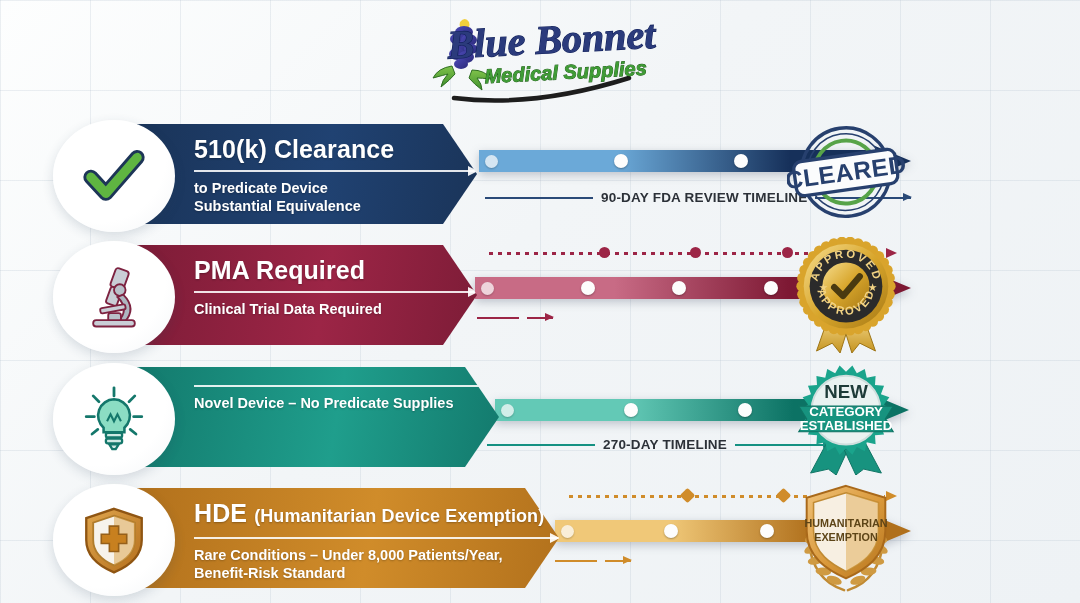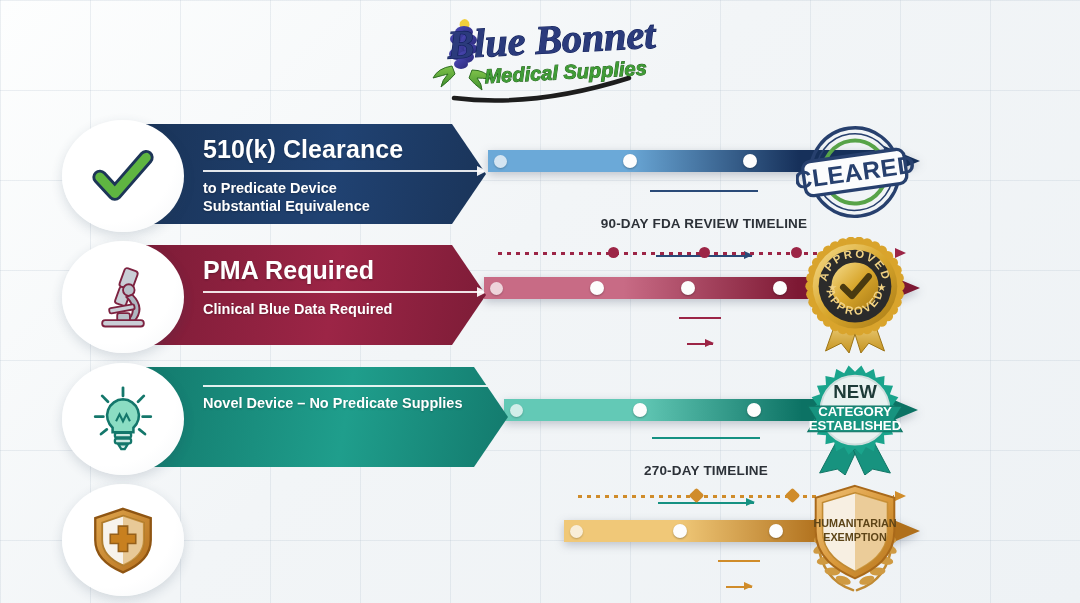--- a/index.html
+++ b/index.html
@@ -14,21 +14,21 @@
     background:
       repeating-linear-gradient(to right, rgba(170,185,200,0.22) 0 1px, transparent 1px 90px),
       repeating-linear-gradient(to bottom, rgba(170,185,200,0.22) 0 1px, transparent 1px 90px),
       linear-gradient(135deg, #fdfefe 0%, #f2f5f7 45%, #eef2f5 100%);
   }
   
   #logo { position: absolute; left: 424px; top: 8px; width: 250px; height: 96px; }
   #logo svg { width: 100%; height: 100%; display: block; }
 
   
-  .row { position: absolute; left: 16px; width: 920px; height: 120px; }
+  .row { position: absolute; left: 7px; width: 920px; height: 120px; }
   .row.r0 { top: 114px; }
   .row.r1 { top: 235px; }
   .row.r2 { top: 357px; }
   .row.r3 { top: 478px; }
 
   
   .icon-circle {
     position: absolute; left: 46px; top: 6px;
     width: 122px; height: 112px; border-radius: 50%;
     background: radial-gradient(circle at 38% 32%, #ffffff 0%, #ffffff 62%, #f3f5f7 100%);
@@ -95,23 +95,23 @@
   .dotline .tip {
     position: absolute; right: 0; top: 0;
     border-left: 11px solid currentColor;
     border-top: 5px solid transparent; border-bottom: 5px solid transparent;
   }
   .dotline .md { position: absolute; top: -1px; width: 11px; height: 11px; border-radius: 50%; background: currentColor; }
   .dotline .md.diamond { border-radius: 2px; transform: rotate(45deg); }
 
   
   .caption {
-    position: absolute; display: flex; align-items: center; gap: 24px;
+    position: absolute; display: flex; align-items: center; gap: 8px;
     font-size: 13.5px; font-weight: 700; color: #2c3138;
-    letter-spacing: .2px; white-space: nowrap; flex-direction: column;
+    letter-spacing: .2px; white-space: nowrap;
   }
   .caption .lead { height: 2px; flex: 0 0 auto; }
   .caption .tail { position: relative; height: 2px; flex: 0 0 auto; }
   .caption .tail::after {
     content: ""; position: absolute; right: -1px; top: -4px;
     border-left: 9px solid currentColor;
     border-top: 4.5px solid transparent; border-bottom: 4.5px solid transparent;
   }
 
   
@@ -212,21 +212,21 @@
         <rect x="20" y="40" width="22" height="4.5" rx="1.6" transform="rotate(-10 31 42)"></rect>
         <rect x="27" y="46" width="11" height="7" rx="2" fill="#b9c0c9"></rect>
         <rect x="14" y="52" width="36" height="5.5" rx="2.6"></rect>
       </g>
     </svg>
           </span>
         </div>
         <div class="banner" style="width: 340px; background: linear-gradient(100deg, rgb(125, 28, 55) 0%, rgb(156, 37, 70) 55%, rgb(125, 28, 55) 100%);">
           <div class="title"><span>PMA Required</span></div>
           <div class="rule"></div>
-          <div class="sub">Clinical Blue Data Required</div>
+          <div class="sub">Clinical Trial Data Required</div>
         </div>
         <div class="tl-wrap" style="left: 468px; width: 436px;">
           <div class="dotline" style="left: 14px; width: 408px; top: 13px; color: rgb(156, 37, 70);">
             <span class="dl"></span>
             <span class="tip"></span>
             <span class="md" style="left: 109.5px;"></span>
             <span class="md" style="left: 201px;"></span>
             <span class="md" style="left: 292.5px;"></span>
           </div>
           <div class="tl-arrow" style="left: 0px; width: 436px; top: 38px;">
@@ -368,20 +368,26 @@
                   <stop offset="100%" stop-color="#b46f1c"></stop>
                 </linearGradient>
               </defs>
     <path d="M32 5 L56 13 v19 c0 15 -12 23 -24 28 C20 55 8 47 8 32 V13 z" fill="url(#shg)" stroke="#8f5512" stroke-width="2"></path>
     <path d="M32 11 L50 17 v15 c0 12 -9 18 -18 22 C23 50 14 44 14 32 V17 z" fill="#f7f3ec" stroke="#b07c2c" stroke-width="1.6"></path>
     <path d="M32 11 L50 17 v15 c0 12 -9 18 -18 22 z" fill="#dda552" opacity=".55"></path>
     <path d="M28 20 h8 v7 h7 v8 h-7 v7 h-8 v-7 h-7 v-8 h7 z" fill="#c8801f" stroke="#96601a" stroke-width="1.4"></path>
   </svg>
           </span>
         </div>
+        <div class="banner" style="width: 422px; background: linear-gradient(100deg, rgb(178, 113, 28) 0%, rgb(208, 140, 42) 55%, rgb(178, 113, 28) 100%);">
+          <div class="title"><span>HDE</span> <span class="paren">(Humanitarian Device Exemption)</span></div>
+          <div class="rule"></div>
+          <div class="sub">Rare Conditions – Under 8,000 Patients/Year,</div>
+          <div class="sub">Benefit-Risk Standard</div>
+        </div>
         <div class="tl-wrap" style="left: 548px; width: 356px;">
           <div class="dotline" style="left: 14px; width: 328px; top: 13px; color: rgb(208, 140, 42);">
             <span class="dl"></span>
             <span class="tip"></span>
             <span class="md diamond" style="left: 113.333px;"></span>
             <span class="md diamond" style="left: 208.667px;"></span>
           </div>
           <div class="tl-arrow" style="left: 0px; width: 356px; top: 38px;">
             <div class="body" style="width: 356px; background: linear-gradient(to right, rgb(240, 200, 120) 0%, rgb(240, 200, 120) 32%, rgb(176, 112, 28) 72%, rgb(176, 112, 28) 100%);"></div>
             <span class="dot start" style="left: 6px;"></span>

